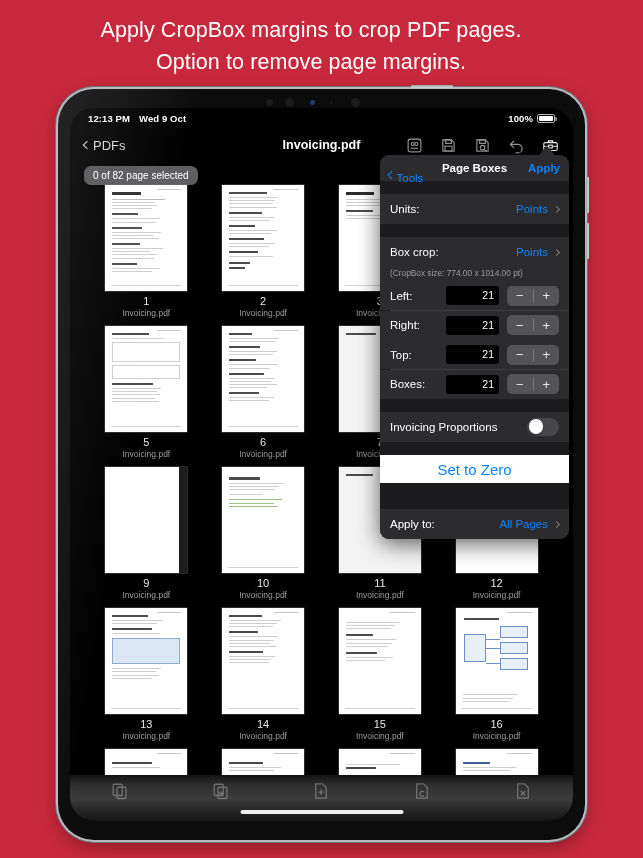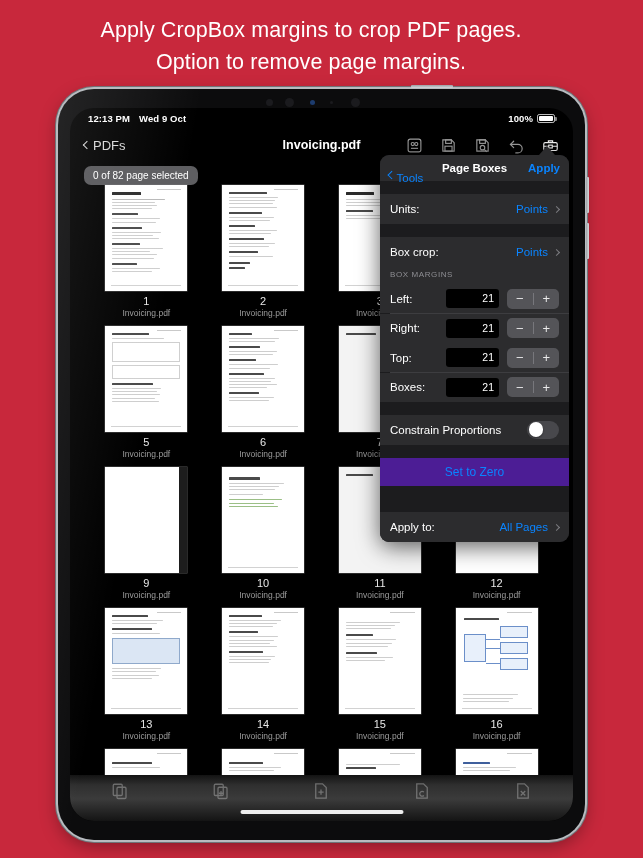--- a/index.html
+++ b/index.html
@@ -220,22 +220,22 @@
   .toggle {
     margin-left: auto; width: 32px; height: 18px; border-radius: 10px;
     background: #48484c; position: relative; cursor: pointer;
   }
   .toggle i {
     position: absolute; left: 1.6px; top: 1.6px; width: 14.8px; height: 14.8px;
     background: #fff; border-radius: 50%; display: block;
     box-shadow: 0 1px 2px rgba(0,0,0,.4);
   }
   .btnrow {
-    background: #4c1d95; height: 28px; display: flex; align-items: center;
-    justify-content: center; color: #0a84ff; font-size: 12px; cursor: pointer;
+    background: #ffffff; height: 28px; display: flex; align-items: center;
+    justify-content: center; color: #0a84ff; font-size: 15px; cursor: pointer;
   }
 </style>
 </head>
 <body>
 
 <div class="caption">
   <div>Apply CropBox margins to crop PDF pages.</div>
   <div>Option to remove page margins.</div>
 </div>
 
@@ -709,21 +709,21 @@
         <span class="chev-r"></span>
       </div>
 
       <div class="gap"></div>
 
       <div class="row">
         <span class="lbl">Box crop:</span>
         <span class="val">Points</span>
         <span class="chev-r"></span>
       </div>
-      <div class="secthead">BOX MARGINS</div>
+      <div class="note">(CropBox size: 774.00 x 1014.00 pt)</div>
 
       <div class="mrow">
         <span class="lbl">Left:</span>
         <span class="minput">21</span>
         <span class="stepper">
           <div>−</div>
           <div class="bar"></div>
           <div>+</div>
         </span>
       </div>
@@ -757,21 +757,21 @@
         <span class="stepper">
           <div>−</div>
           <div class="bar"></div>
           <div>+</div>
         </span>
       </div>
 
       <div class="gap"></div>
 
       <div class="trow">
-        <span class="lbl">Constrain Proportions</span>
+        <span class="lbl">Invoicing Proportions</span>
         <span class="toggle">
             <i></i>
           </span>
       </div>
       <div class="sep"></div>
 
       <div class="gap"></div>
       <div class="btnrow">Set to Zero</div>
       <div class="gap"></div>
       <div class="gap"></div>

